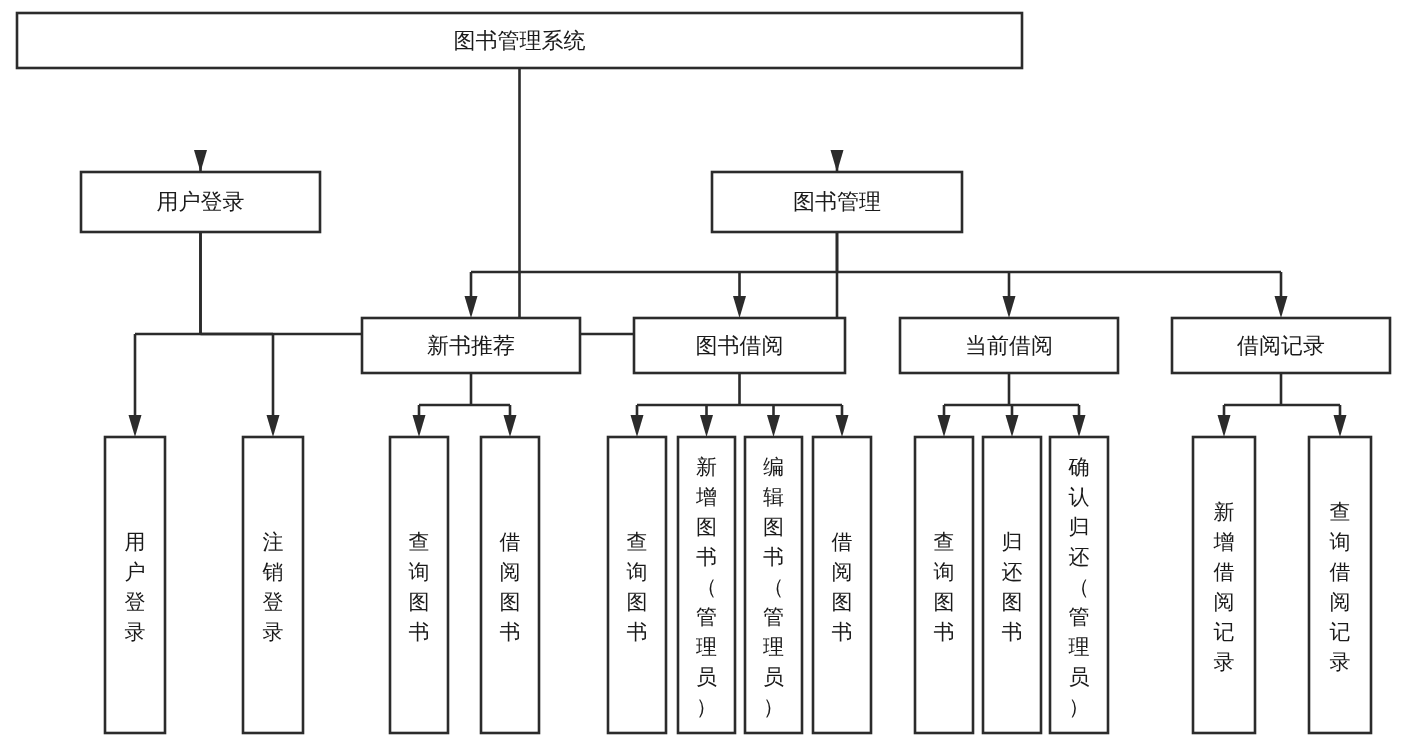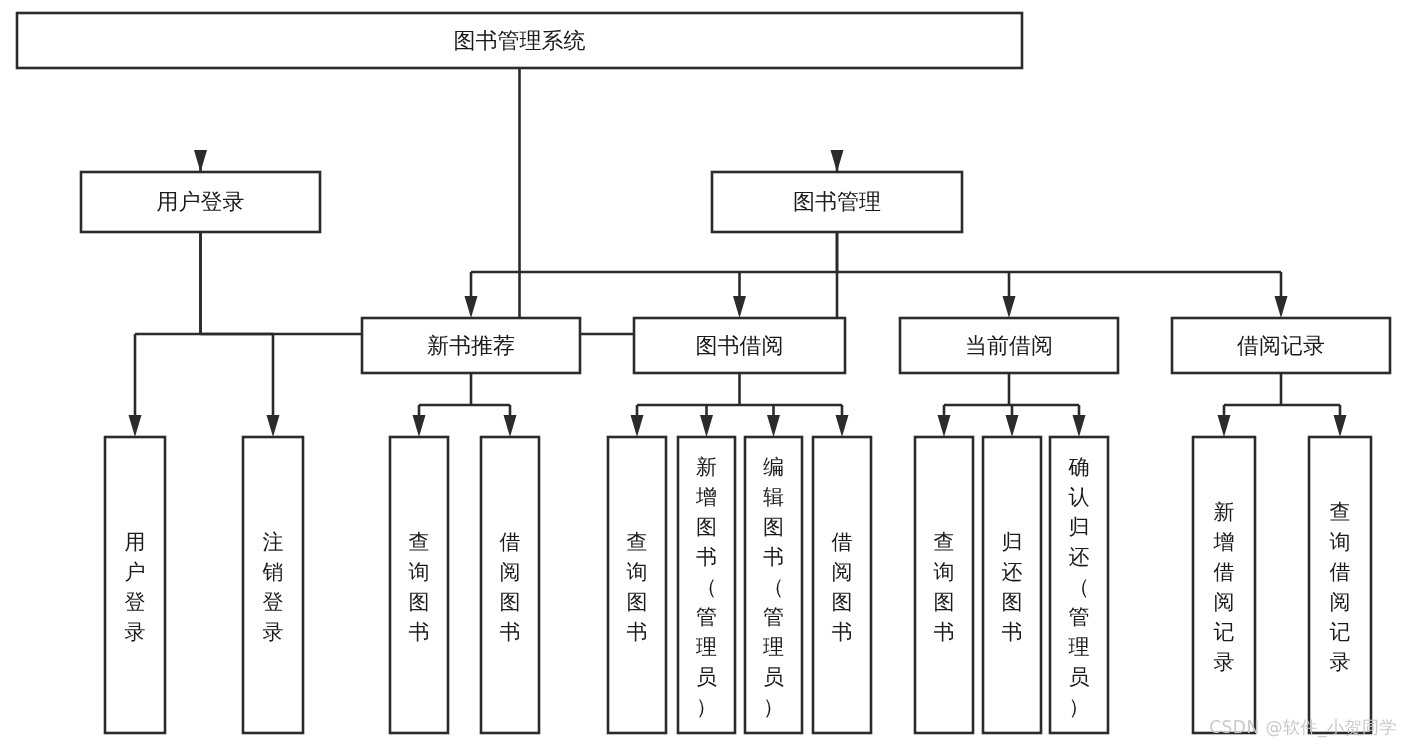--- a/index.html
+++ b/index.html
@@ -206,14 +206,13 @@
         <g>
           <rect x="1193" y="437" width="62" height="296" class="node-box"></rect>
           <text x="1224" y="519" class="node-label-v"><tspan x="1224" dy="0">新</tspan><tspan x="1224" dy="30">增</tspan><tspan x="1224" dy="30">借</tspan><tspan x="1224" dy="30">阅</tspan><tspan x="1224" dy="30">记</tspan><tspan x="1224" dy="30">录</tspan></text>
         </g>
         <g>
           <rect x="1309" y="437" width="62" height="296" class="node-box"></rect>
           <text x="1340" y="519" class="node-label-v"><tspan x="1340" dy="0">查</tspan><tspan x="1340" dy="30">询</tspan><tspan x="1340" dy="30">借</tspan><tspan x="1340" dy="30">阅</tspan><tspan x="1340" dy="30">记</tspan><tspan x="1340" dy="30">录</tspan></text>
         </g>
       </g>
   </svg>
-  <div class="watermark">CSDN @软件_小贺同学</div>
 </div>
 
 </body></html>

